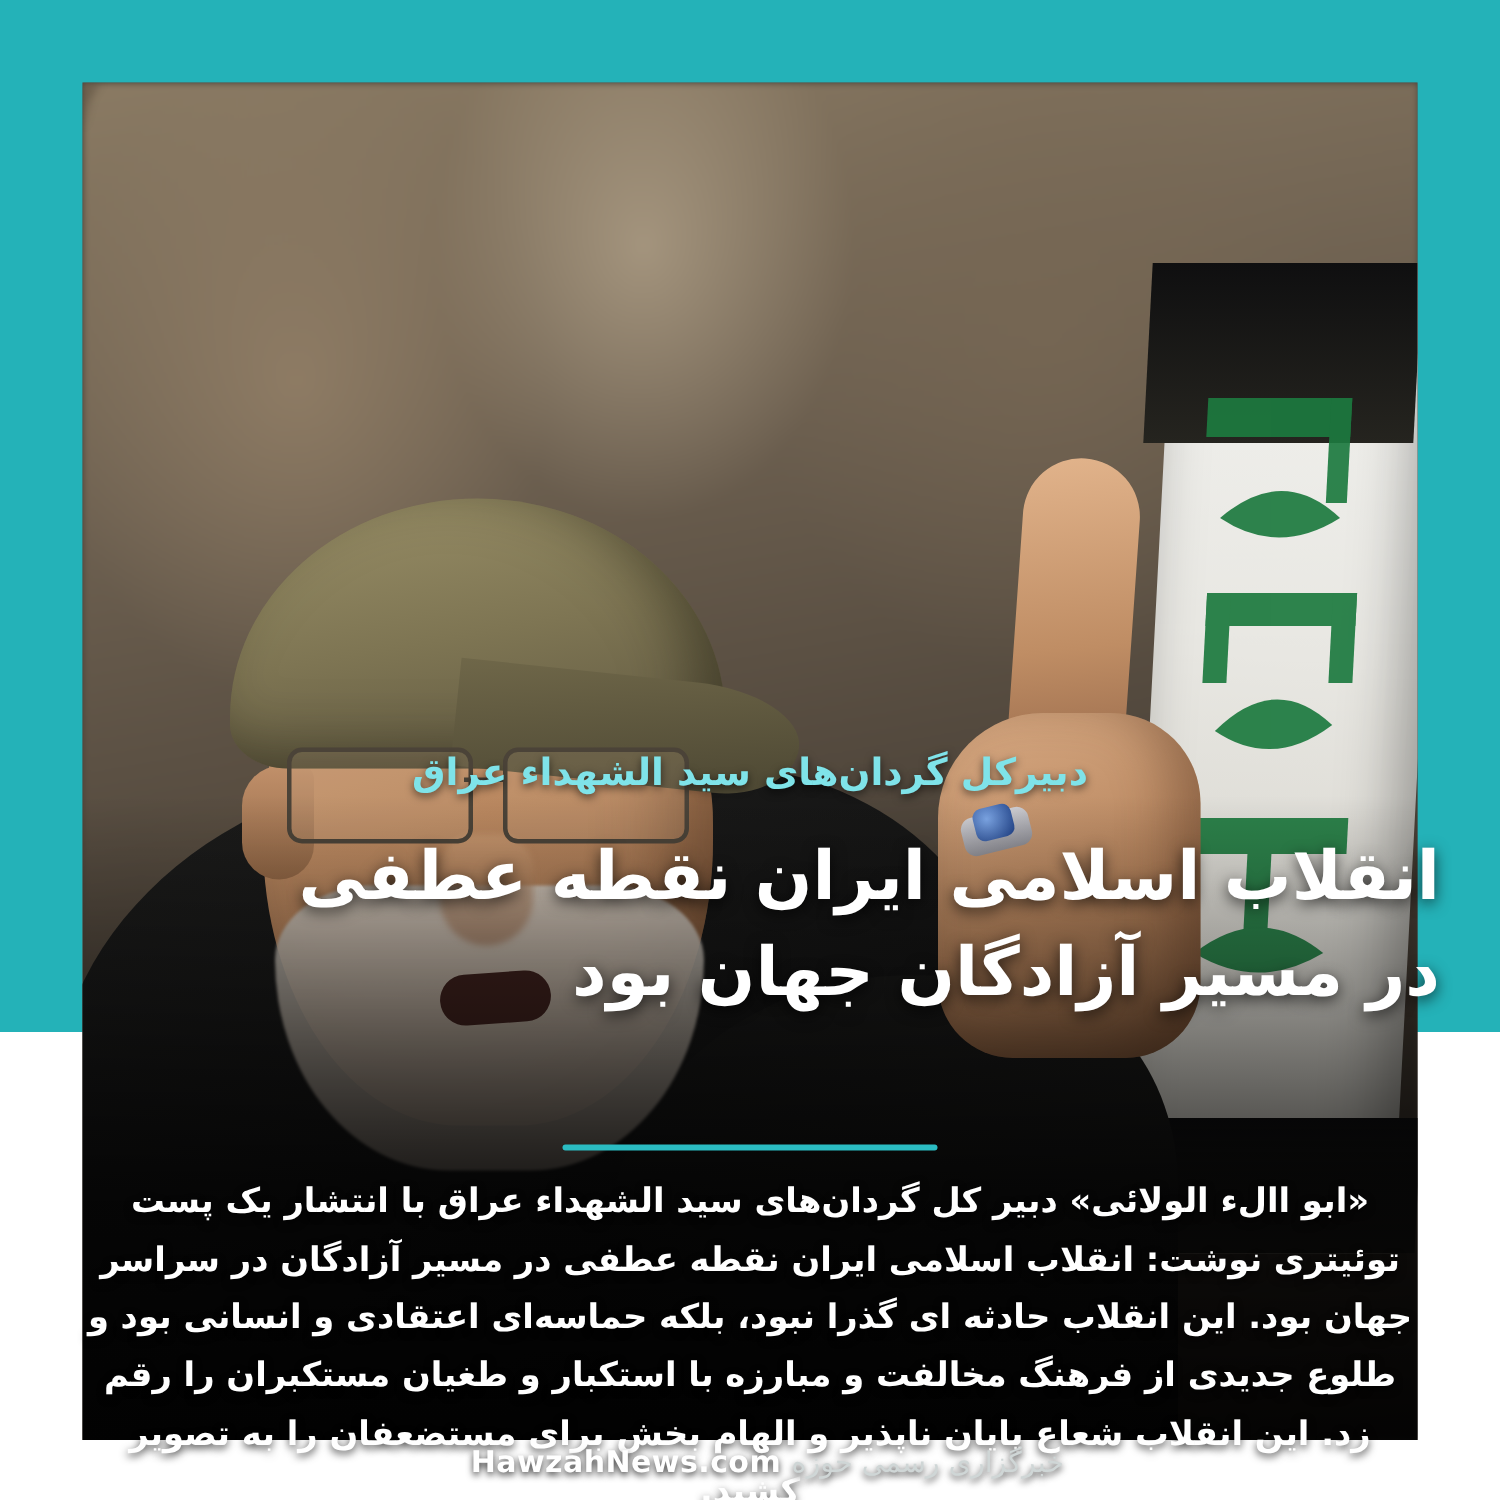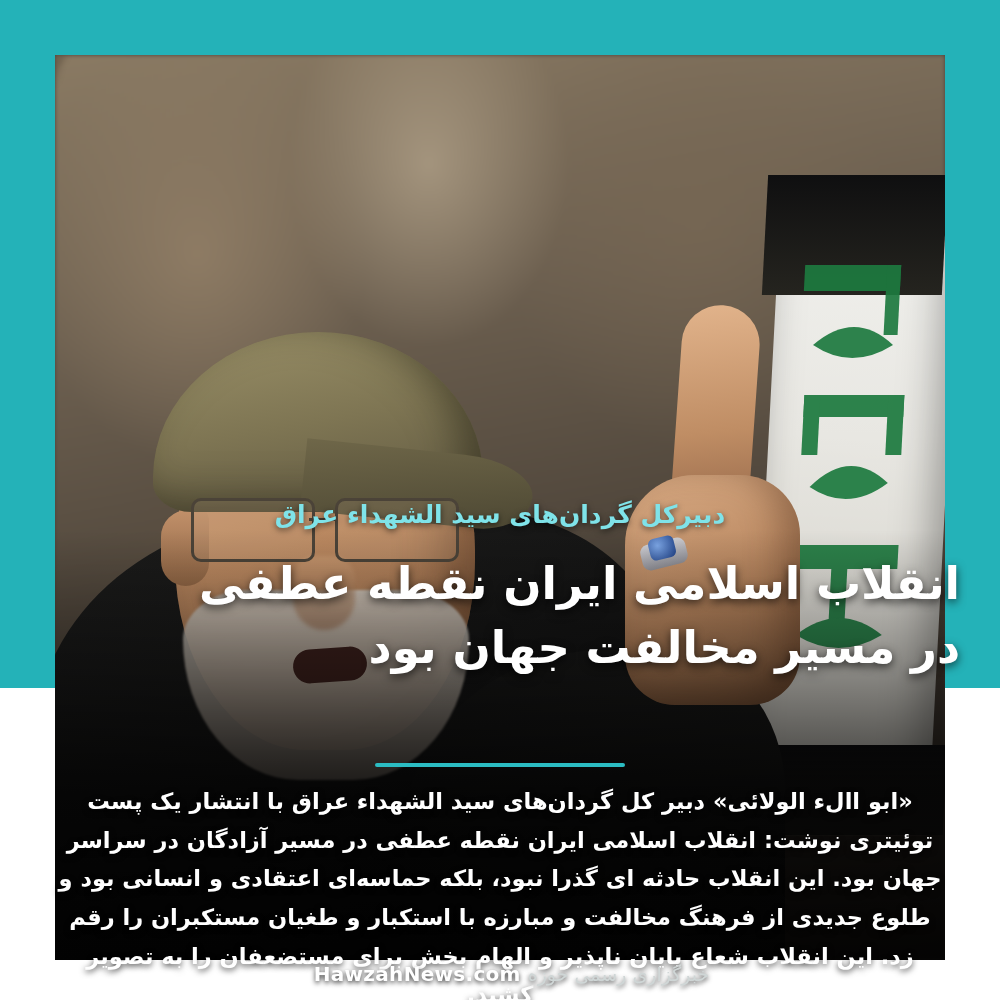--- a/index.html
+++ b/index.html
@@ -423,21 +423,21 @@
       <div class="ring-stone"></div>
     </div>
 
     <div class="photo-scrim"></div>
   </div>
 
   <div class="kicker">دبیرکل گردان‌های سید الشهداء عراق</div>
 
   <div class="headline">
     <span class="l1">انقلاب اسلامی ایران نقطه عطفی</span>
-    <span class="l2">در مسیر مخالفت جهان بود</span>
+    <span class="l2">در مسیر آزادگان جهان بود</span>
   </div>
 
   <div class="divider"></div>
 
   <div class="body-text">«ابو االء الولائی» دبیر کل گردان‌های سید الشهداء عراق با انتشار یک پست توئیتری نوشت: انقلاب اسلامی ایران نقطه عطفی در مسیر آزادگان در سراسر جهان بود. این انقلاب حادثه ای گذرا نبود، بلکه حماسه‌ای اعتقادی و انسانی بود و طلوع جدیدی از فرهنگ مخالفت و مبارزه با استکبار و طغیان مستکبران را رقم زد. این انقلاب شعاع پایان ناپذیر و الهام بخش برای مستضعفان را به تصویر کشید.</div>
 
   <div class="footer">
     <span class="fa">خبرگزاری رسمی حوزه</span>
     <span class="site">HawzahNews.com</span>
   </div>

